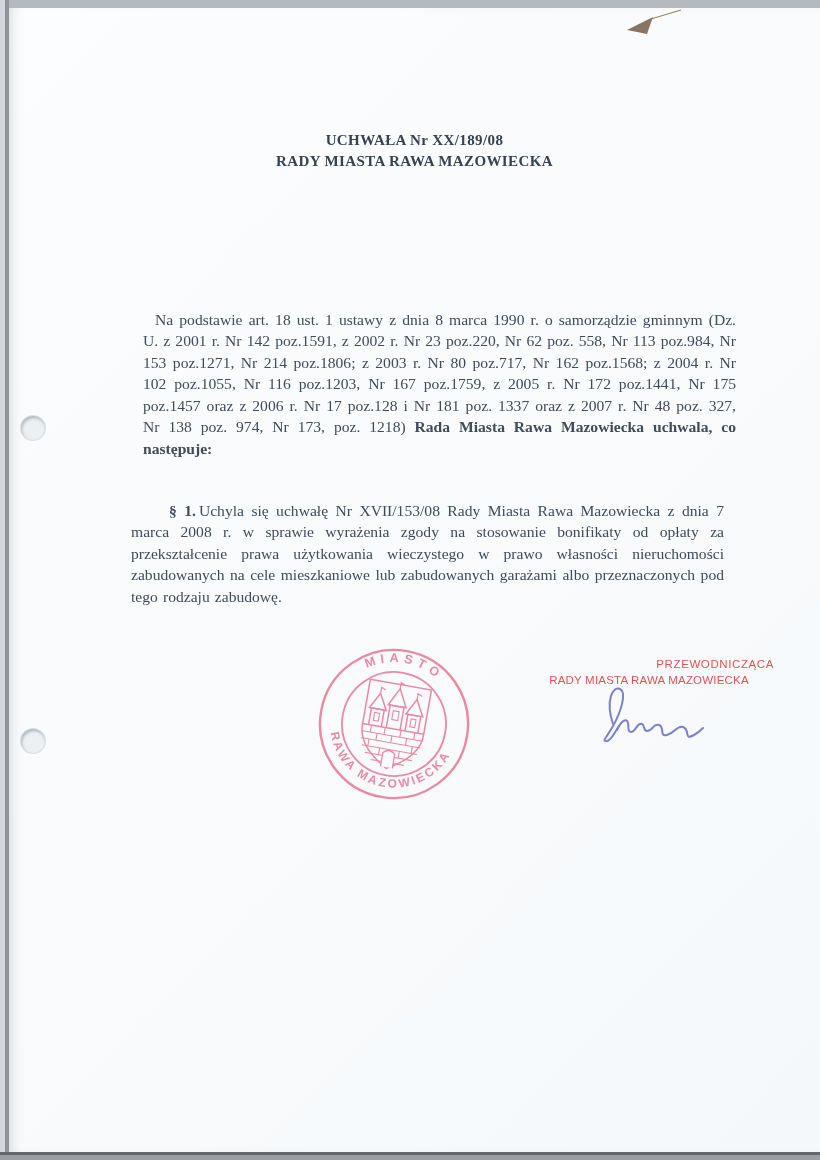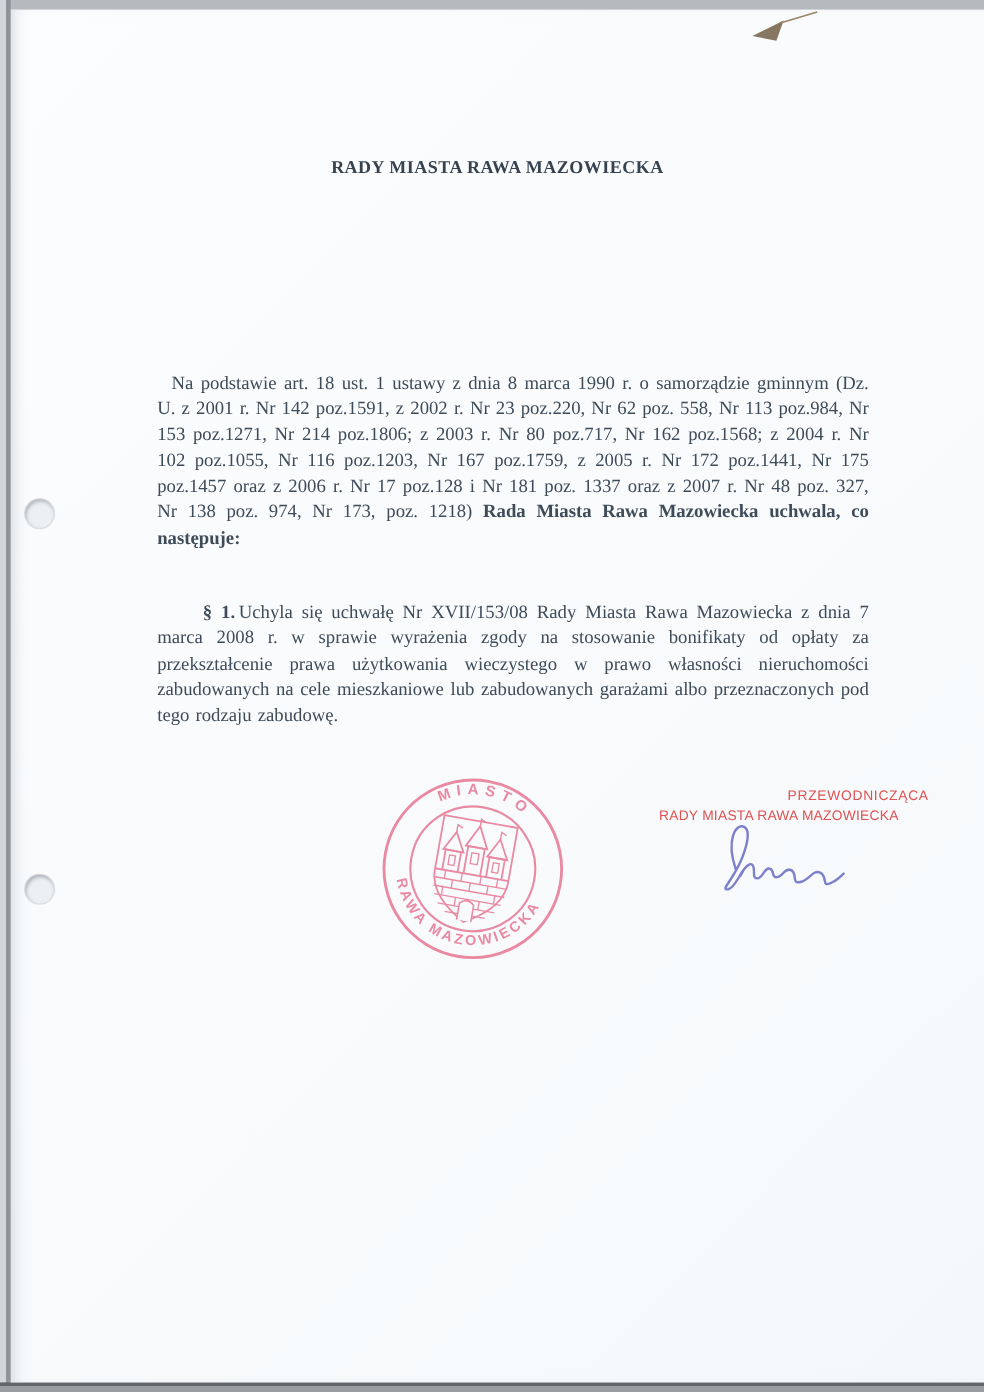--- a/index.html
+++ b/index.html
@@ -39,21 +39,21 @@
   .subject{
     position:absolute;left:121px;top:237px;width:593px;
     color:#3c4956;font-weight:bold;font-size:15.5px;
   }
 
   .body-text{
     position:absolute;left:122px;width:593px;
     color:#3e4b59;font-size:15.6px;line-height:21.5px;
     text-align:justify;word-spacing:1.2px;
   }
-  .preamble{top:285px;text-indent:12px;}
+  .preamble{top:285px;text-indent:12px;margin-left:12px;}
   .section-1{top:476px;text-indent:38px;}
   .section-2{top:557px;text-indent:38px;}
   .section-3{top:580px;text-indent:38px;}
   .sec-marker{font-weight:bold;padding-right:3px;}
   .bold{font-weight:bold;}
 
   
   .stamp{position:absolute;left:300px;top:631px;width:170px;height:170px;opacity:.92;}
   .stamp text{
     font-family:"Liberation Sans", sans-serif;
@@ -94,20 +94,21 @@
 
   <div class="hole h1"></div>
   <div class="hole h2"></div>
 
   <svg class="artifact" viewBox="0 0 90 32">
     <polygon points="16,22 42,9 36,26" fill="#7a6750" opacity="0.9"></polygon>
     <path d="M 40,11 L 70,2" stroke="#97846a" stroke-width="1.3" fill="none"></path>
   </svg>
 
   <div class="title-block">
+    <div class="title-line">UCHWAŁA Nr XX/189/08</div>
     <div class="title-line">RADY MIASTA RAWA MAZOWIECKA</div>
   </div>
 
 
   <p class="body-text preamble"><span>Na podstawie art. 18 ust. 1 ustawy z dnia 8 marca 1990 r. o samorządzie gminnym (Dz. U. z 2001 r. Nr 142 poz.1591, z 2002 r. Nr 23 poz.220, Nr 62 poz. 558, Nr 113 poz.984, Nr 153 poz.1271, Nr 214 poz.1806; z 2003 r. Nr 80 poz.717, Nr 162 poz.1568; z 2004 r. Nr 102 poz.1055, Nr 116 poz.1203, Nr 167 poz.1759, z 2005 r. Nr 172 poz.1441, Nr 175 poz.1457 oraz z 2006 r. Nr 17 poz.128 i Nr 181 poz. 1337 oraz z 2007 r. Nr 48 poz. 327, Nr 138 poz. 974, Nr 173, poz. 1218) </span><span class="bold">Rada Miasta Rawa Mazowiecka uchwala, co następuje:</span></p>
 
   <p class="body-text section-1"><span class="sec-marker">§ 1.</span><span>Uchyla się uchwałę Nr XVII/153/08 Rady Miasta Rawa Mazowiecka z dnia 7 marca 2008 r. w sprawie wyrażenia zgody na stosowanie bonifikaty od opłaty za przekształcenie prawa użytkowania wieczystego w prawo własności nieruchomości zabudowanych na cele mieszkaniowe lub zabudowanych garażami albo przeznaczonych pod tego rodzaju zabudowę.</span></p>
 
 
 

